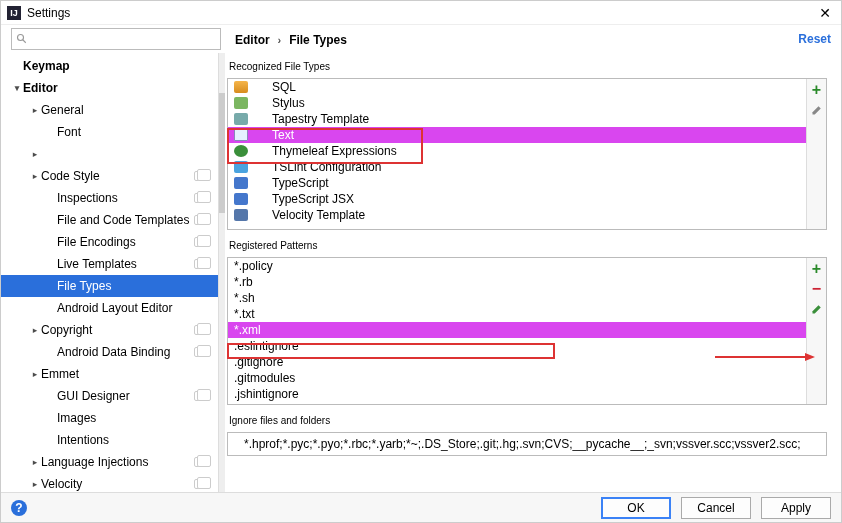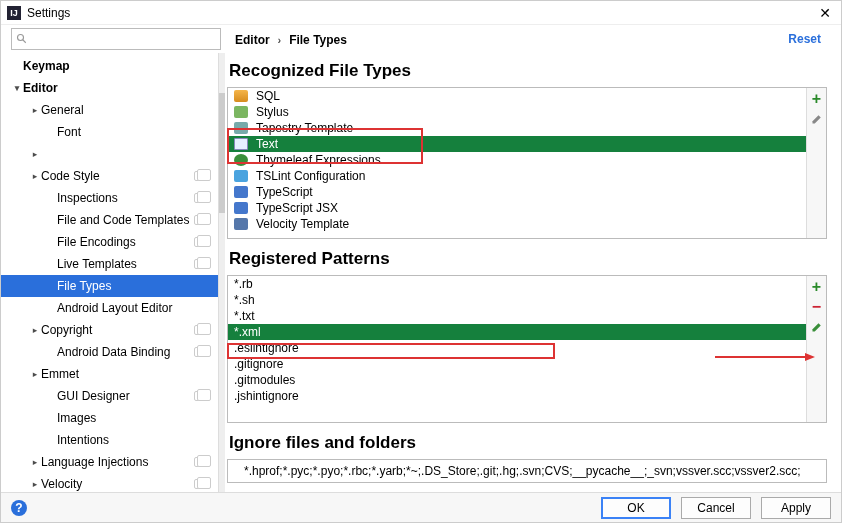--- a/index.html
+++ b/index.html
@@ -9,43 +9,43 @@
 .titlebar .icon { width: 14px; height: 14px; background: #223; color: #fff; display: inline-flex; align-items: center; justify-content: center; font-size: 9px; font-weight: bold; margin-right: 6px; }
 .titlebar .ttl { flex: 1; }
 .titlebar .close { font-size: 14px; cursor: pointer; padding: 0 4px; }
 
 .toolbar { height: 28px; display: flex; align-items: center; padding: 2px 10px; }
 .search { height: 22px; width: 210px; border: 1px solid #bbb; display: flex; align-items: center; padding: 0 4px; }
 .search svg { width: 12px; height: 12px; opacity: .6; }
 .search input { border: none; outline: none; flex: 1; margin-left: 4px; font-size: 12px; }
 .breadcrumb { margin-left: 14px; font-size: 14px; font-weight: bold; flex: 1; }
 .breadcrumb .sep { margin: 0 4px; font-size: 11px; opacity: .7; }
-.reset { color: #2a6fdb; font-weight: bold; margin-right: 10px; cursor: pointer; }
+.reset { color: #2a6fdb; font-weight: bold; cursor: pointer; }
 
 .main { display: flex; height: 440px; }
 .sidebar { width: 218px; border-right: 1px solid #ddd; overflow-y: auto; padding-top: 2px; }
 .tree-item { display: flex; align-items: center; height: 22px; padding-right: 12px; cursor: pointer; }
 .tree-item.selected { background: #2a6fdb; color: #fff; }
 .tree-item .chev { width: 12px; text-align: center; font-size: 9px; opacity: .7; }
 .tree-item .lbl { flex: 1; }
 .tree-item .copy { width: 12px; height: 10px; border: 1px solid #aaa; border-radius: 2px; position: relative; opacity: .6; }
 .tree-item .copy::after { content:""; position:absolute; left:2px; top:-3px; width:12px; height:10px; border:1px solid #aaa; border-radius:2px; background:#fff; }
 .d0 { padding-left: 10px; font-weight: bold; }
 .d0 .lbl { font-weight: bold; }
 .d1 { padding-left: 28px; }
 .d2 { padding-left: 44px; }
 
 .content { flex: 1; padding: 4px 4px 4px 8px; position: relative; overflow: hidden; }
-.section-title { font-size: 17px; margin: 4px 0 6px 2px; font-weight: bold; }
+.section-title { font-size: 10px; margin: 4px 0 6px 2px; }
 .listbox { border: 1px solid #bbb; position: relative; background: #fff; }
 .recognized { height: 152px; width: 600px; }
 .registered { height: 148px; width: 600px; margin-top: 4px; }
 .items { position:absolute; left:0; right:20px; top:0; bottom:0; overflow:hidden; }
-.row { height: 16px; display: flex; align-items: center; padding-left: 6px; gap: 8px; cursor: pointer; }
-.row.sel { background: #15803d; color: #fff; text-align: center; }
+.row { height: 16px; display: flex; align-items: center; padding-left: 6px; gap: 24px; cursor: pointer; }
+.row.sel { background: #d946ef; color: #fff; text-align: center; }
 .row .ficon { width: 14px; height: 12px; display:inline-block; }
 .ic-sql { background: linear-gradient(#f5b54a,#d78c1e); border-radius:2px; }
 .ic-stylus { background: #7bb661; border-radius:2px; }
 .ic-tap { background: #7aa; border-radius:2px; }
 .ic-text { background: #e6f0ff; border:1px solid #88b; border-radius:1px; }
 .ic-thyme { background: #3a8f3a; border-radius:50%; }
 .ic-tslint { background: #4aa3df; border-radius:2px; }
 .ic-ts { background: #4477cc; border-radius:2px; }
 .ic-tsx { background: #4477cc; border-radius:2px; }
 .ic-vel { background: #5577aa; border-radius:2px; }
@@ -241,20 +241,23 @@
               <path d="M2 11 L10 3 L13 6 L5 14 L2 14 Z"></path>
             </svg>
           </span>
       </div>
     </div>
 
     <div class="section-title" style="margin-top:10px">Registered Patterns</div>
     <div class="listbox registered">
       <div class="items" id="registered">
           <div class="row">
+            <span>*.policy</span>
+          </div>
+          <div class="row">
             <span>*.rb</span>
           </div>
           <div class="row">
             <span>*.sh</span>
           </div>
           <div class="row">
             <span>*.txt</span>
           </div>
           <div class="row sel">
             <span>*.xml</span>

